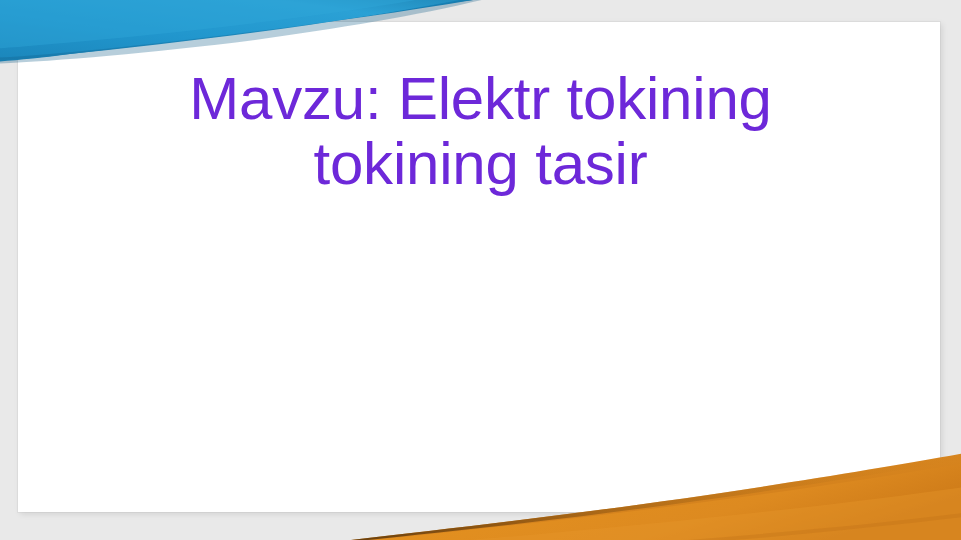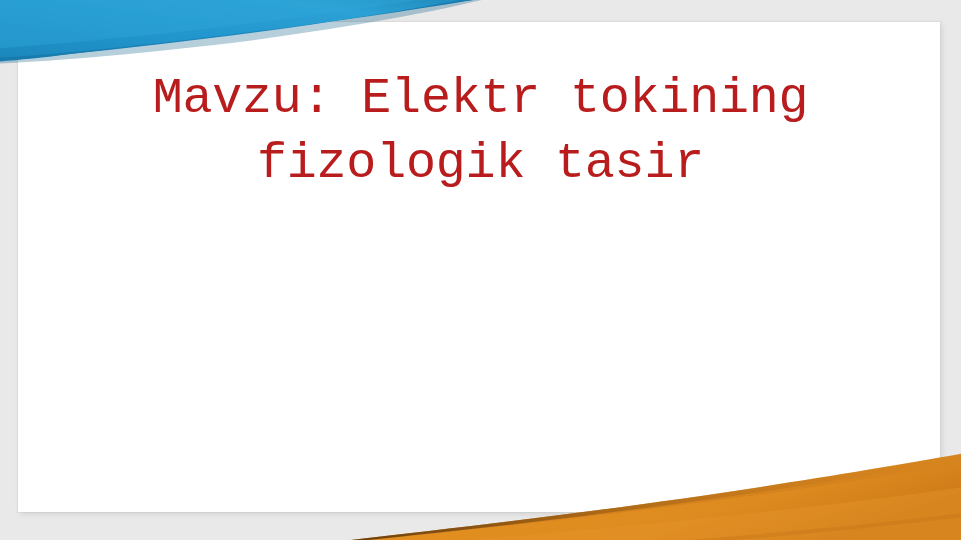--- a/index.html
+++ b/index.html
@@ -56,23 +56,23 @@
   
   #title-block {
     position: absolute;
     left: 60px;
     top: 66px;
     width: 841px;
     text-align: center;
   }
   .title-line {
     display: block;
-    color: #b91c1c;
-    font-family: Liberation Mono, monospace;
-    font-size: 50px;
+    color: #6d28d9;
+    font-family: Liberation Sans, sans-serif;
+    font-size: 60px;
     line-height: 65px;
     font-weight: 400;
     letter-spacing: -0.2px;
     white-space: nowrap;
   }
 </style>
 </head>
 <body>
 
 <div id="slide-viewport">
@@ -136,16 +136,16 @@
 
       <path d="M 971 512 C 850 528 690 540 560 550 L 600 550 C 730 542 870 528 971 516 Z" fill="#b96d14" opacity="0.28"></path>
 
       <path d="M 268 550 C 340 541 430 531 520 520 C 700 498 860 472 971 452 L 971 458 C 858 478 698 503 516 524 C 426 534 338 543 276 550 Z" fill="url(#orangeDarkEdge)" opacity="0.85"></path>
 
     </svg>
   </div>
 
   <div id="title-block">
     <span class="title-line">Mavzu: Elektr tokining</span>
-    <span class="title-line">fizologik tasir</span>
+    <span class="title-line">tokining tasir</span>
   </div>
 
 </div>
 
 </body></html>

